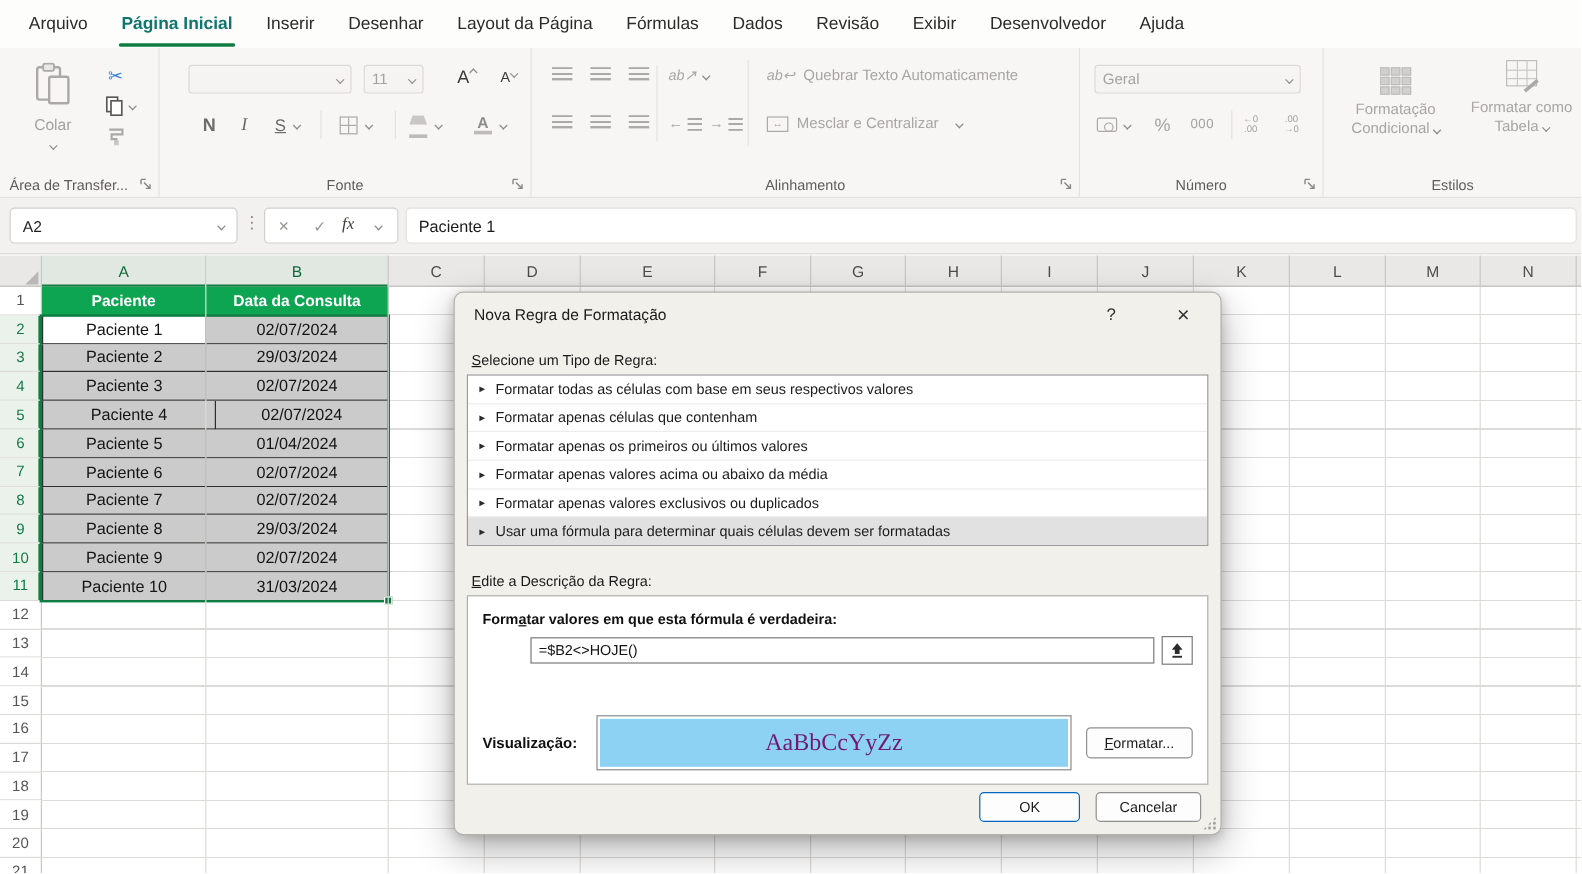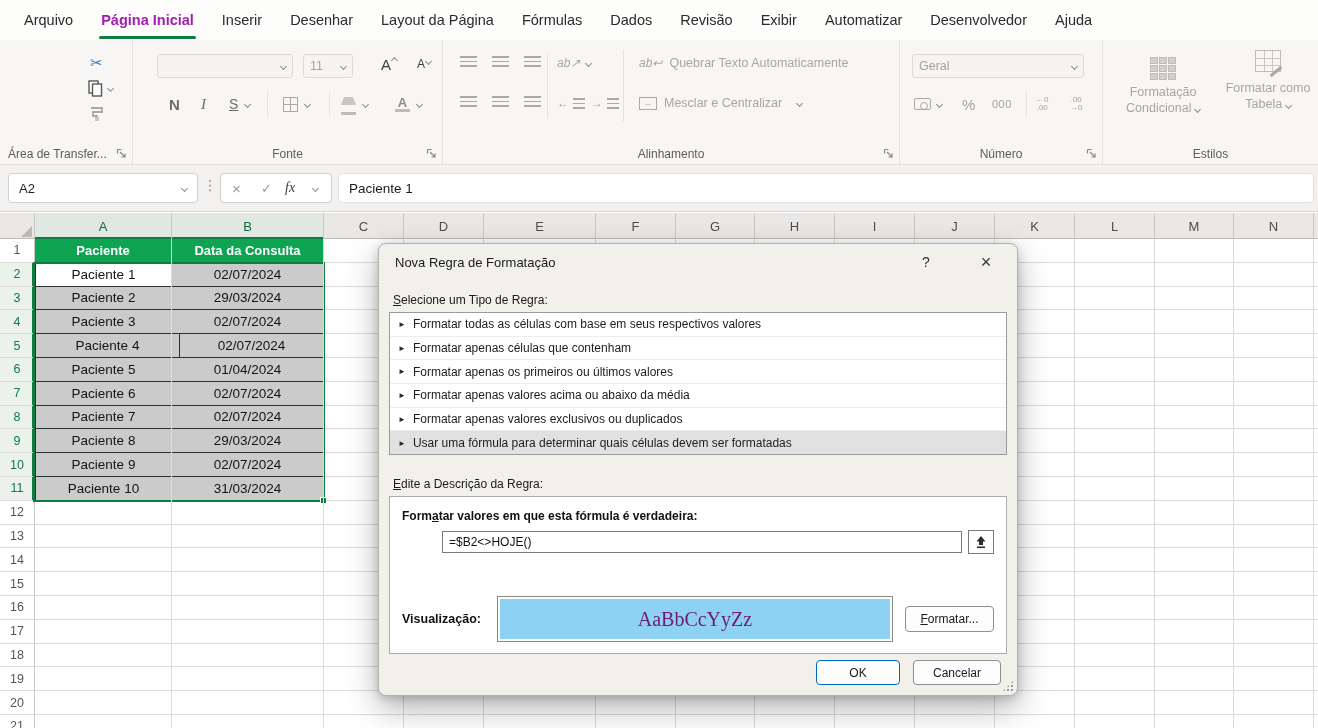--- a/index.html
+++ b/index.html
@@ -3,21 +3,21 @@
 <meta charset="utf-8">
 <style>
   * { box-sizing: border-box; margin: 0; padding: 0; }
   html,body { width:1318px; height:728px; overflow:hidden; }
   body { font-family:"Liberation Sans", sans-serif; background:#fff; position:relative; }
   #app { position:absolute; inset:0; width:1318px; height:728px; overflow:hidden; background:#fff; }
 
   
   .tabbar { position:absolute; left:0; top:0; width:100%; height:40px; background:#FDFDFC; display:flex; align-items:center; padding-left:10px; }
   .tab { padding:0 14px; font-size:14.5px; color:#2b2b2b; height:40px; display:flex; align-items:center; position:relative; cursor:default; }
-  .tab.active { font-weight:700; color:#a21caf; }
+  .tab.active { font-weight:700; color:#0f766e; }
   .tab.active::after { content:''; position:absolute; left:12px; right:12px; bottom:1px; height:3px; border-radius:2px; background:var(--accent-green); }
 
   
   .ribbon { position:absolute; left:0; top:40px; width:100%; height:125px; background:#F8F6F5; border-bottom:1px solid #E4E2E0; }
   .rgroup { position:absolute; top:0; bottom:0; border-right:1px solid #E3E1DF; }
   .glabel { position:absolute; bottom:3px; left:0; right:0; text-align:center; font-size:12px; color:#5E5C5A; white-space:nowrap; }
   .launcher { position:absolute; right:5px; bottom:5px; width:11px; height:11px; opacity:.8; }
   .chev { display:inline-block; width:5px; height:5px; border-right:1.3px solid currentColor; border-bottom:1.3px solid currentColor; transform:rotate(45deg); color:#8E8C8A; }
   .chev.up { transform:rotate(-135deg); }
   .lines { display:inline-block; width:17px; height:11px; background:repeating-linear-gradient(#ABA9A7 0 1.7px, transparent 1.7px 4.7px); }
@@ -141,28 +141,36 @@
   <div class="tabbar" id="tabs">
       <div class="tab">Arquivo</div>
       <div class="tab active">Página Inicial</div>
       <div class="tab">Inserir</div>
       <div class="tab">Desenhar</div>
       <div class="tab">Layout da Página</div>
       <div class="tab">Fórmulas</div>
       <div class="tab">Dados</div>
       <div class="tab">Revisão</div>
       <div class="tab">Exibir</div>
-      <div class="tab">Automatizar</div>
       <div class="tab">Desenvolvedor</div>
       <div class="tab">Ajuda</div>
     </div>
 
   <div class="ribbon">
 
     <div class="rgroup g-clip">
+      <div class="paste">
+        <svg width="30" height="36" viewBox="0 0 30 36">
+          <rect x="2" y="4" width="19" height="27" rx="2" fill="none" stroke="#ABA9A7" stroke-width="2"></rect>
+          <rect x="7" y="1" width="9" height="6" rx="1.5" fill="#E9E8E7" stroke="#ABA9A7" stroke-width="1.5"></rect>
+          <rect x="12" y="12" width="16" height="22" rx="1.5" fill="#F8F6F5" stroke="#ABA9A7" stroke-width="2"></rect>
+        </svg>
+        <span class="plbl">Colar</span>
+        <span class="chev"></span>
+      </div>
       <div class="clipcol">
         <span class="scis">✂</span>
         <div class="copyrow">
           <svg width="15" height="17" viewBox="0 0 15 17">
             <rect x="1" y="1" width="9" height="12" fill="#fff" stroke="#5A5856" stroke-width="1.4"></rect>
             <rect x="4.5" y="4" width="9" height="12" fill="#fff" stroke="#5A5856" stroke-width="1.4"></rect>
           </svg>
           <span class="chev"></span>
         </div>
         <div class="brushrow">

